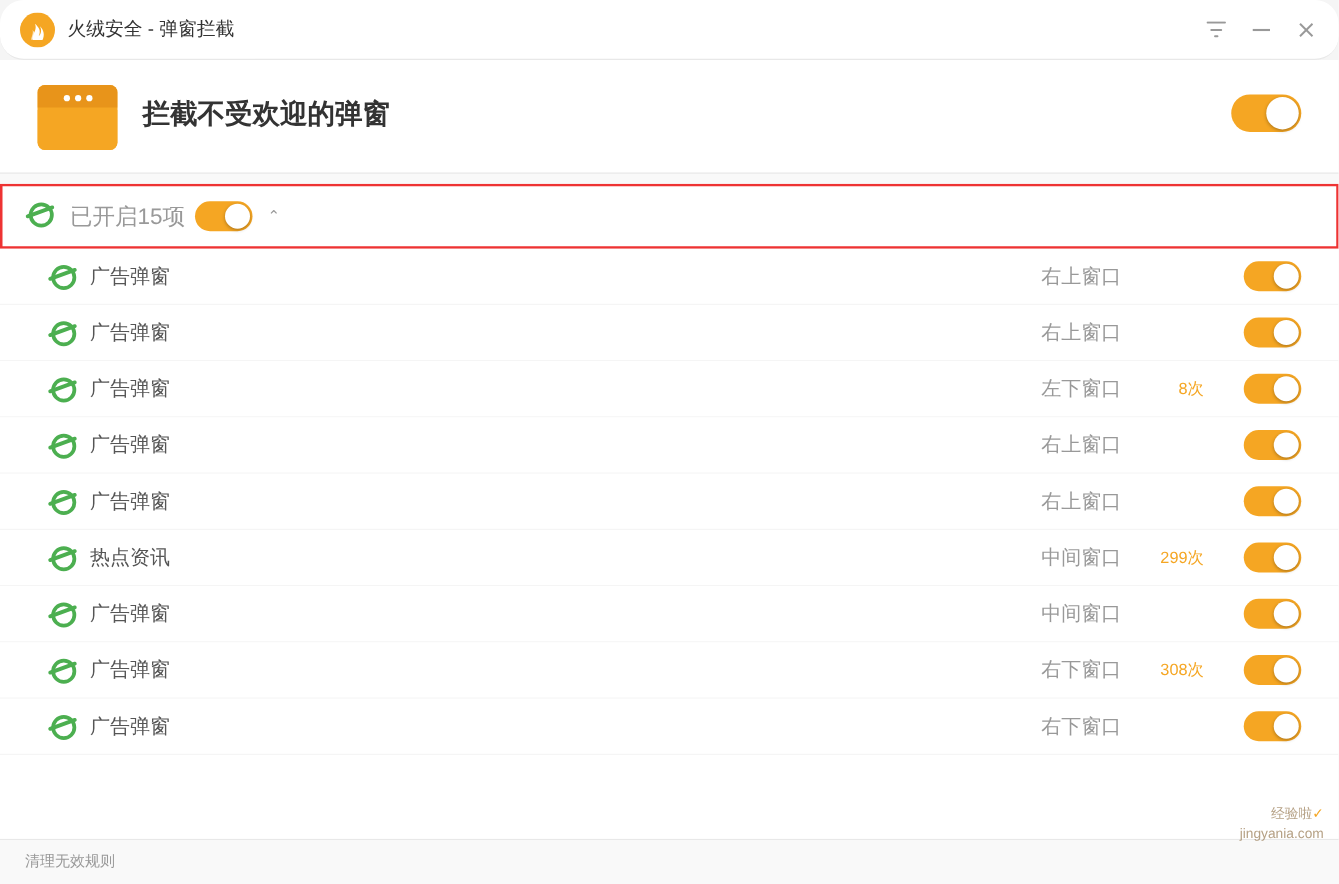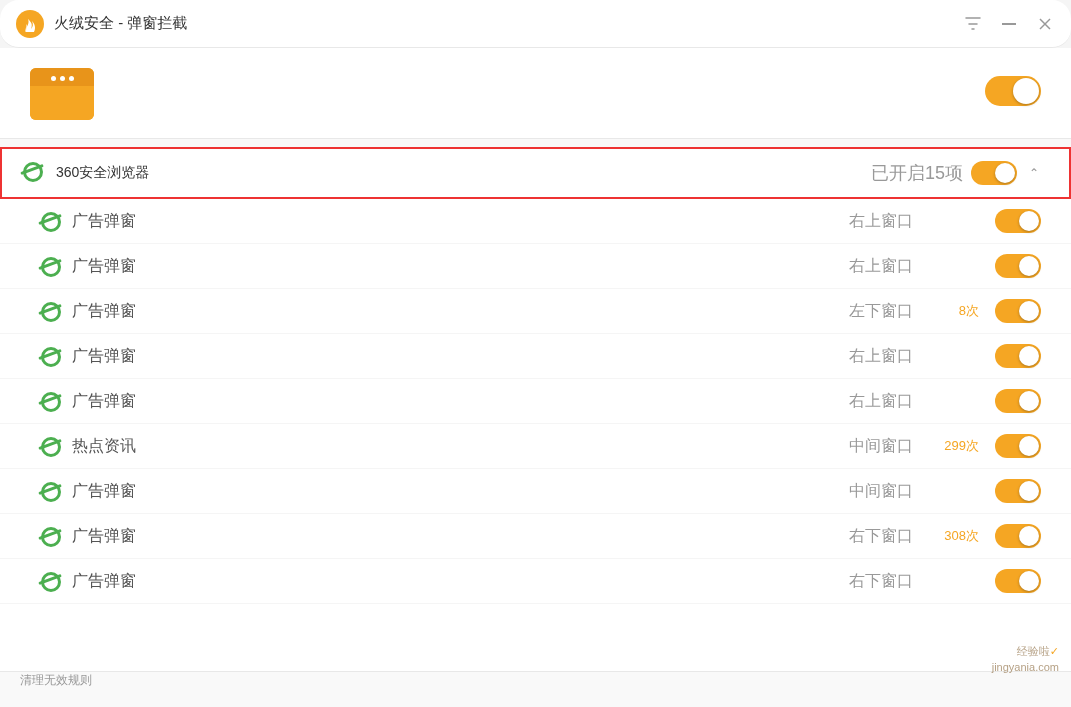--- a/index.html
+++ b/index.html
@@ -237,30 +237,30 @@
       color: #999;
       min-width: 80px;
       text-align: right;
       margin-right: 16px;
     }
     .item-count {
       font-size: 13px;
       color: #f5a623;
       min-width: 50px;
       text-align: right;
-      margin-right: 16px;
+      margin-right: 32px;
     }
 
     
     .footer-bar {
       height: 36px;
       background: #f9f9f9;
       border-top: 1px solid #e8e8e8;
       display: flex;
-      align-items: flex-start;
+      align-items: center;
       padding: 0 20px;
     }
     .footer-link {
       font-size: 12px;
       color: #999;
       cursor: pointer;
       text-decoration: none;
     }
 
     
@@ -344,37 +344,37 @@
 
     <div class="header-icon">
       <div class="header-icon-dots">
         <div class="header-icon-dot"></div>
         <div class="header-icon-dot"></div>
         <div class="header-icon-dot"></div>
       </div>
       <div class="header-icon-body"></div>
     </div>
     <div class="header-text-block">
+      <div class="header-title">拦截不受欢迎的弹窗</div>
     </div>
     <div class="header-toggle-area">
       <div class="toggle-switch toggle-switch-large"></div>
     </div>
   </div>
 
   <div class="list-area">
 
     <div class="browser-group-header">
 
       <div class="browser-icon">
         <div class="ie-icon">
           <div class="ie-circle"></div>
           <div class="ie-arrow"></div>
         </div>
       </div>
-      <span class="browser-name">360安全浏览器</span>
       <span class="browser-status">已开启15项</span>
       <div class="toggle-switch"></div>
       <span class="browser-chevron">⌃</span>
     </div>
 
     <div id="list-items-container">
     <div class="list-item">
       <div class="item-icon">
         <div class="ie-icon">
           <div class="ie-circle"></div>

